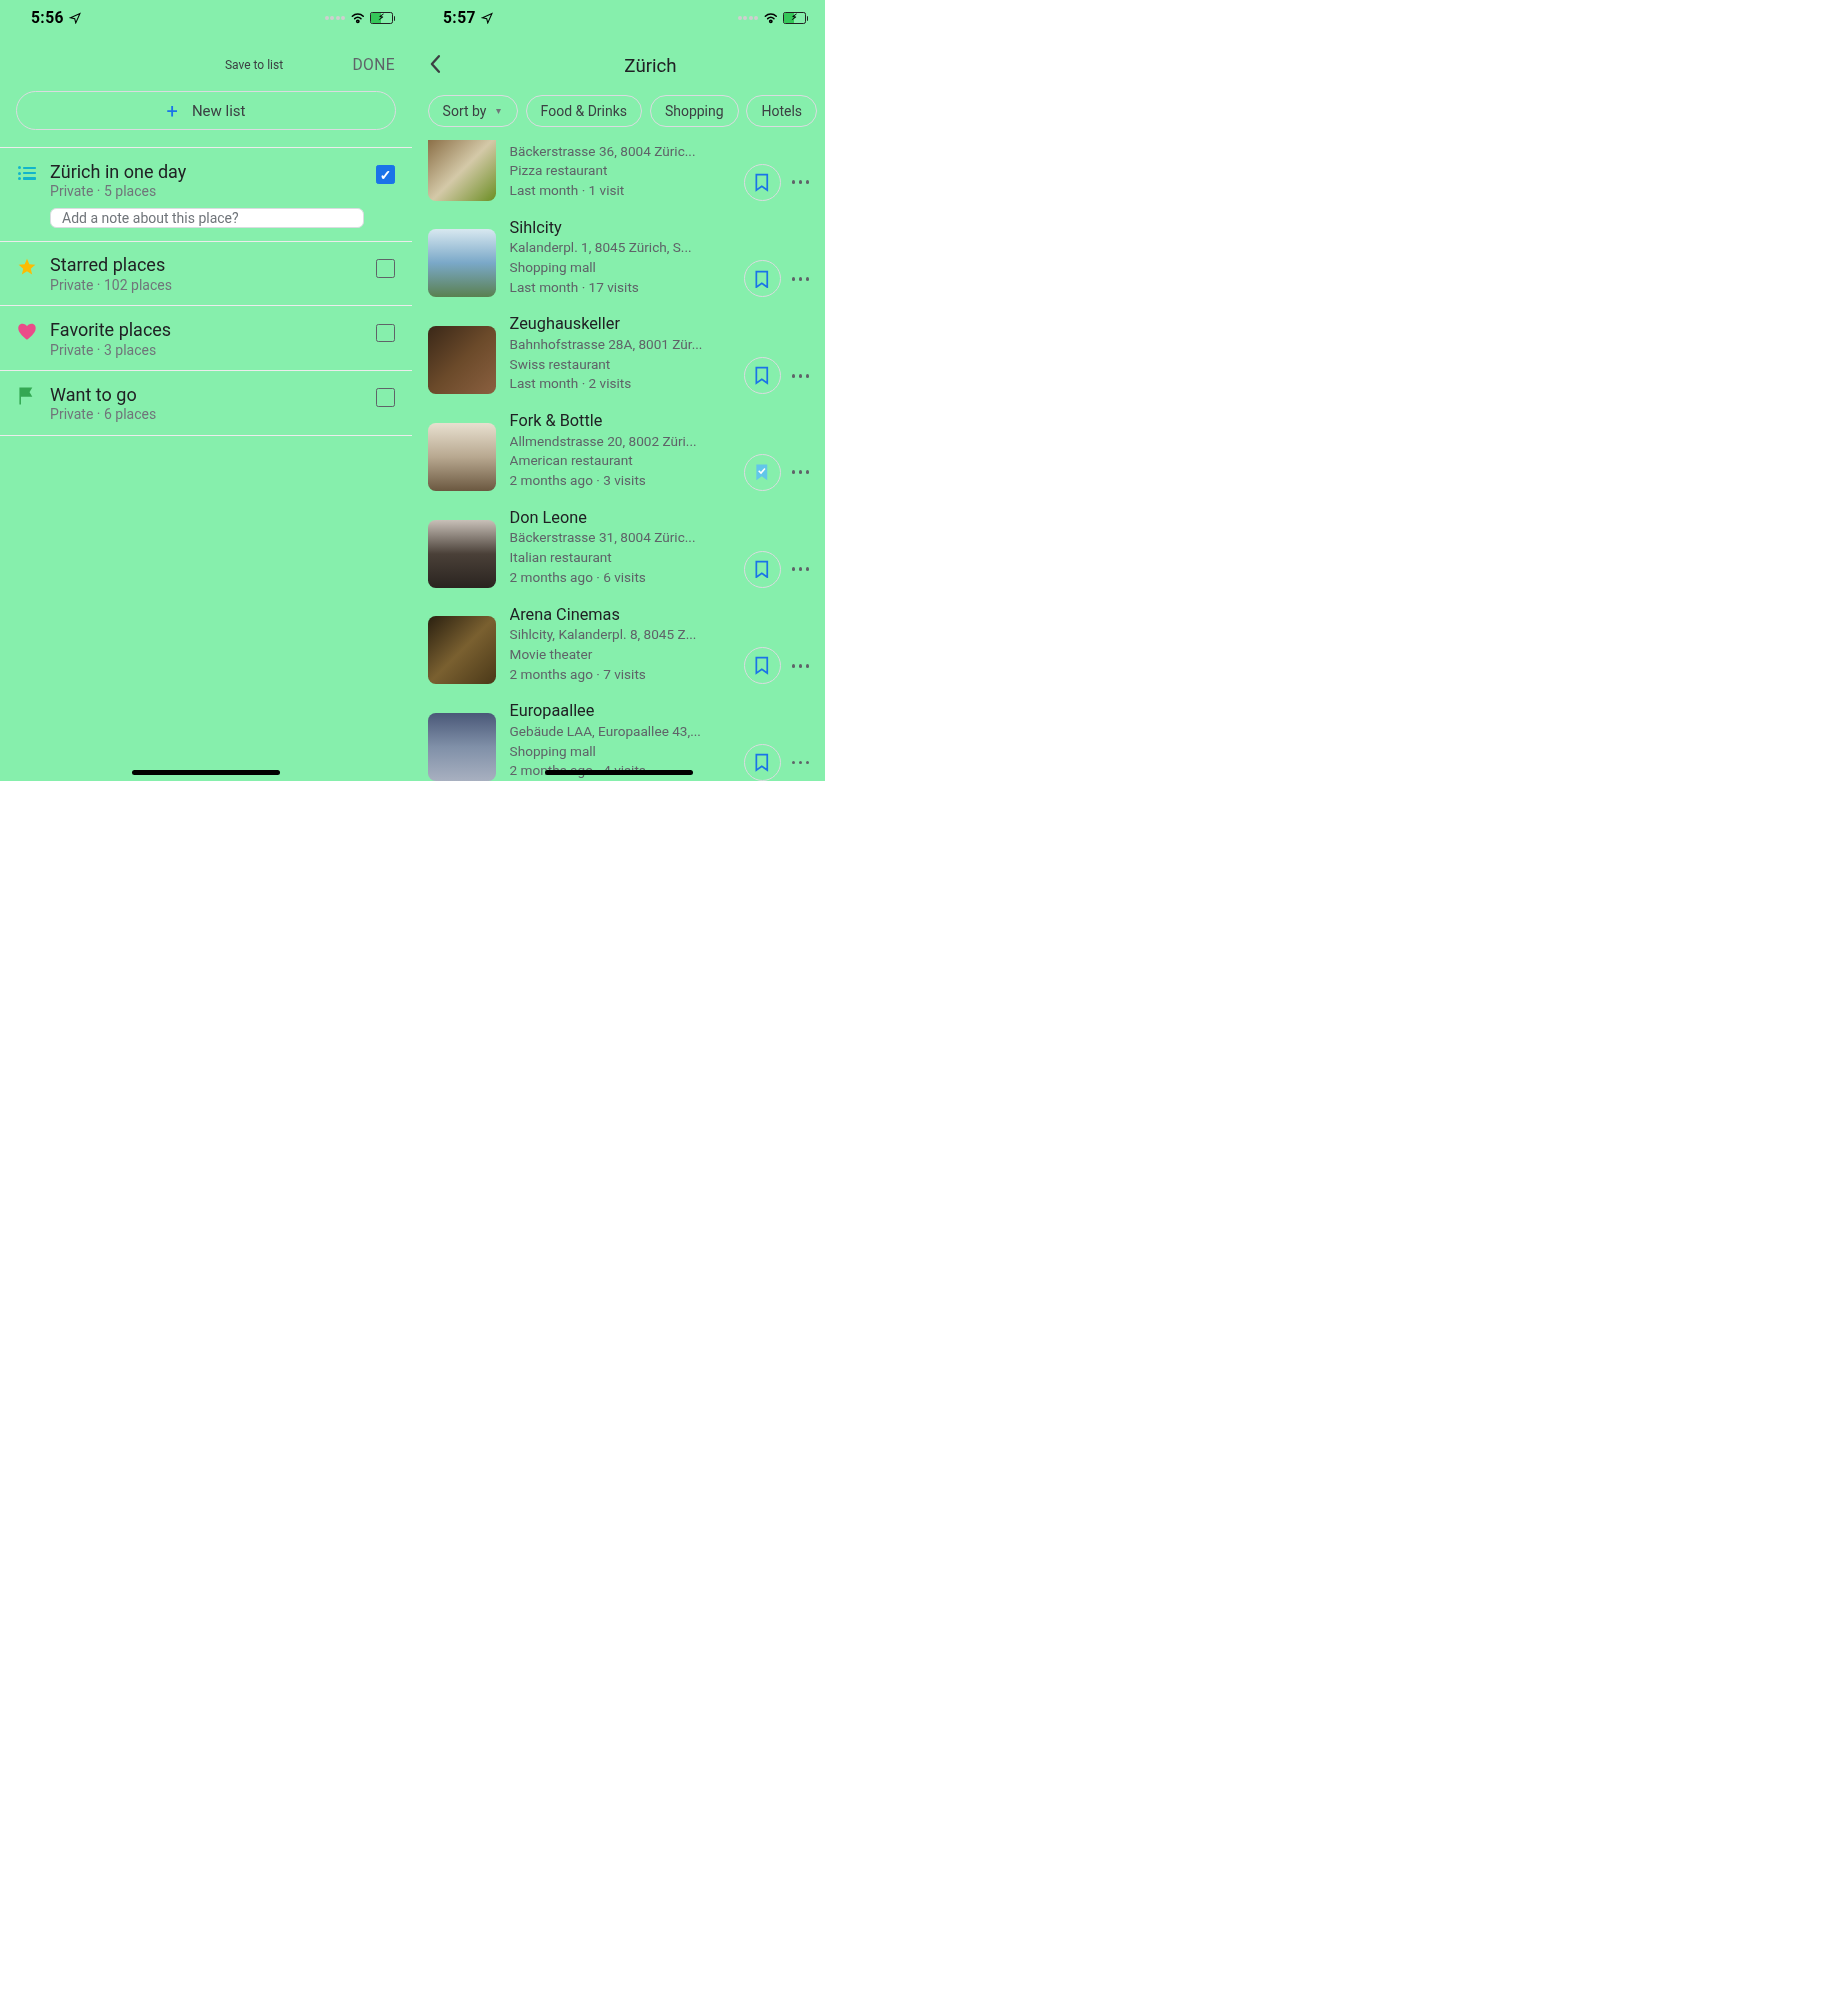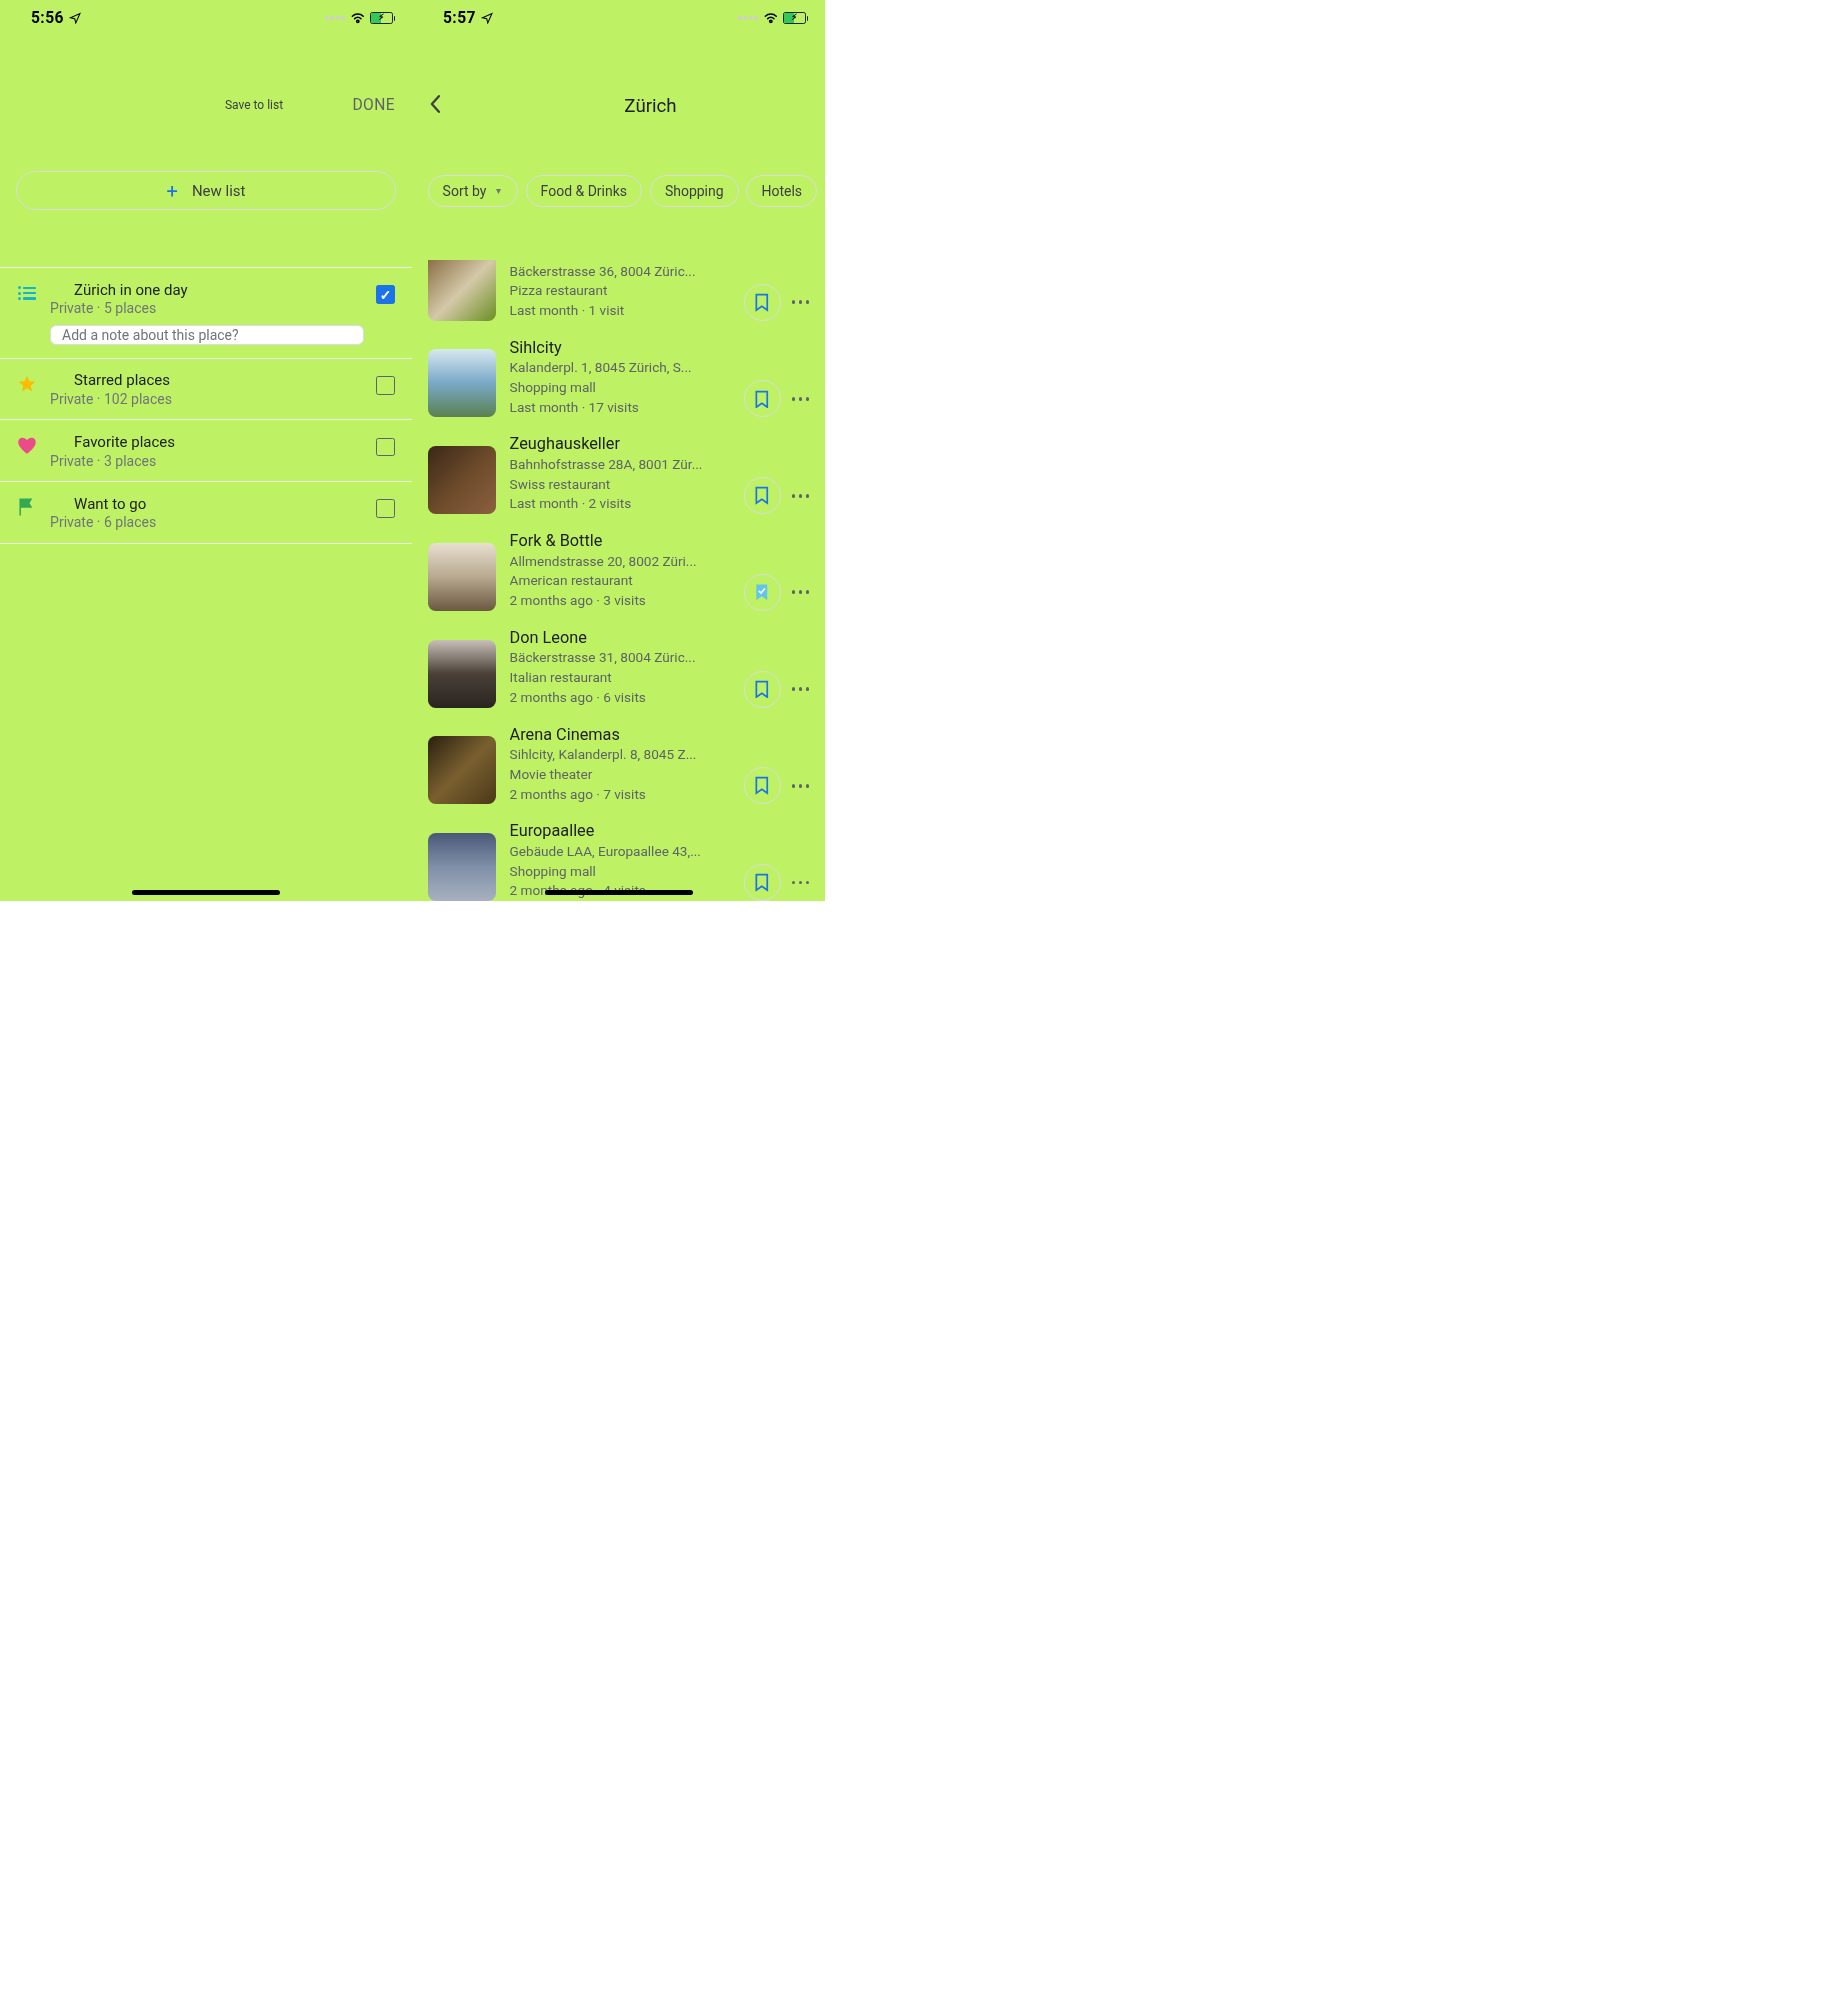--- a/index.html
+++ b/index.html
@@ -1,17 +1,17 @@
 <!DOCTYPE html>
 <html style="font-size:12.5px"><head>
 <meta charset="utf-8">
 <style>
   * { box-sizing: border-box; margin: 0; padding: 0; font-family: -apple-system, BlinkMacSystemFont, "Segoe UI", Roboto, Helvetica, Arial, sans-serif; }
   body { display: flex; width: 825px; background: #fff; }
-  .phone { width: 413px; position: relative; background: #bef264; display: flex; flex-direction: column; gap: 40px; }
+  .phone { width: 413px; position: relative; background: #86efac; display: flex; flex-direction: column; }
 
   
   .status-bar { display: flex; align-items: center; justify-content: space-between; padding: 7.8px 18.7px 6.2px 31px; height: 34px; }
   .status-left { display: flex; align-items: center; gap: 4.7px; font-weight: 700; font-size: 15.6px; letter-spacing: 0.4px; }
   .status-right { display: flex; align-items: center; gap: 4.7px; }
   .dots { display: flex; gap: 1.6px; }
   .dots span { width: 3.9px; height: 3.9px; border-radius: 50%; background: #cfcfcf; }
   .wifi-icon svg { display: block; }
   .battery { width: 23px; height: 11.7px; border: 1.4px solid #222; border-radius: 2.3px; position: relative; display: flex; align-items: center; }
   .battery::after { content: ''; position: absolute; right: -3.1px; top: 3.1px; width: 1.9px; height: 4.7px; background: #222; border-radius: 0 1.6px 1.6px 0; }
@@ -24,21 +24,21 @@
   .done-btn { font-size: 15.6px; color: #5f6368; letter-spacing: 0.4px; margin-left: auto; }
 
   .new-list-btn { margin: 0 15.6px 17px 15.6px; border: 0.8px solid #dadce0; border-radius: 22px; height: 39px; display: flex; align-items: center; justify-content: center; gap: 14px; font-size: 15px; color: #3c4043; }
   .new-list-btn .plus { color: #1a73e8; font-size: 20px; font-weight: 400; }
 
   .lists { border-top: 0.8px solid #ececec; }
   .list-row { display: flex; align-items: flex-start; padding: 12.5px 17px 12.5px 15.6px; gap: 12.5px; border-bottom: 0.8px solid #ececec; position: relative; }
   .list-row.no-border { border-bottom: none; }
   .list-icon { width: 22px; height: 22px; flex-shrink: 0; display: flex; align-items: center; justify-content: center; margin-top: 1.6px; }
   .list-text { flex: 1; }
-  .list-name { font-size: 15px; color: #202124; margin-bottom: 1.6px; margin-left: 24px; }
+  .list-name { font-size: 18px; color: #202124; margin-bottom: 1.6px; }
   .list-meta { font-size: 14px; color: #70757a; }
   .checkbox { width: 18.7px; height: 18.7px; border: 1.6px solid #5f6368; border-radius: 2.3px; margin-top: 4.7px; flex-shrink: 0; }
   .checkbox.checked { background: #1a73e8; border-color: #1a73e8; display: flex; align-items: center; justify-content: center; color: #fff; }
   .checkbox.checked::after { content: '✓'; font-size: 14px; font-weight: bold; }
   .note-input { margin: 9.3px 0 0 0; border: 0.8px solid #dadce0; border-radius: 6.2px; padding: 1px 11px; font-size: 14px; color: #70757a; background: #fff; }
 
   .home-indicator { position: absolute; bottom: 6.2px; left: 50%; transform: translateX(-50%); width: 148px; height: 4.7px; background: #000; border-radius: 3.1px; }
 
   
   .back-header { display: flex; align-items: center; padding: 18.7px 15.6px 15.6px 15.6px; position: relative; }

